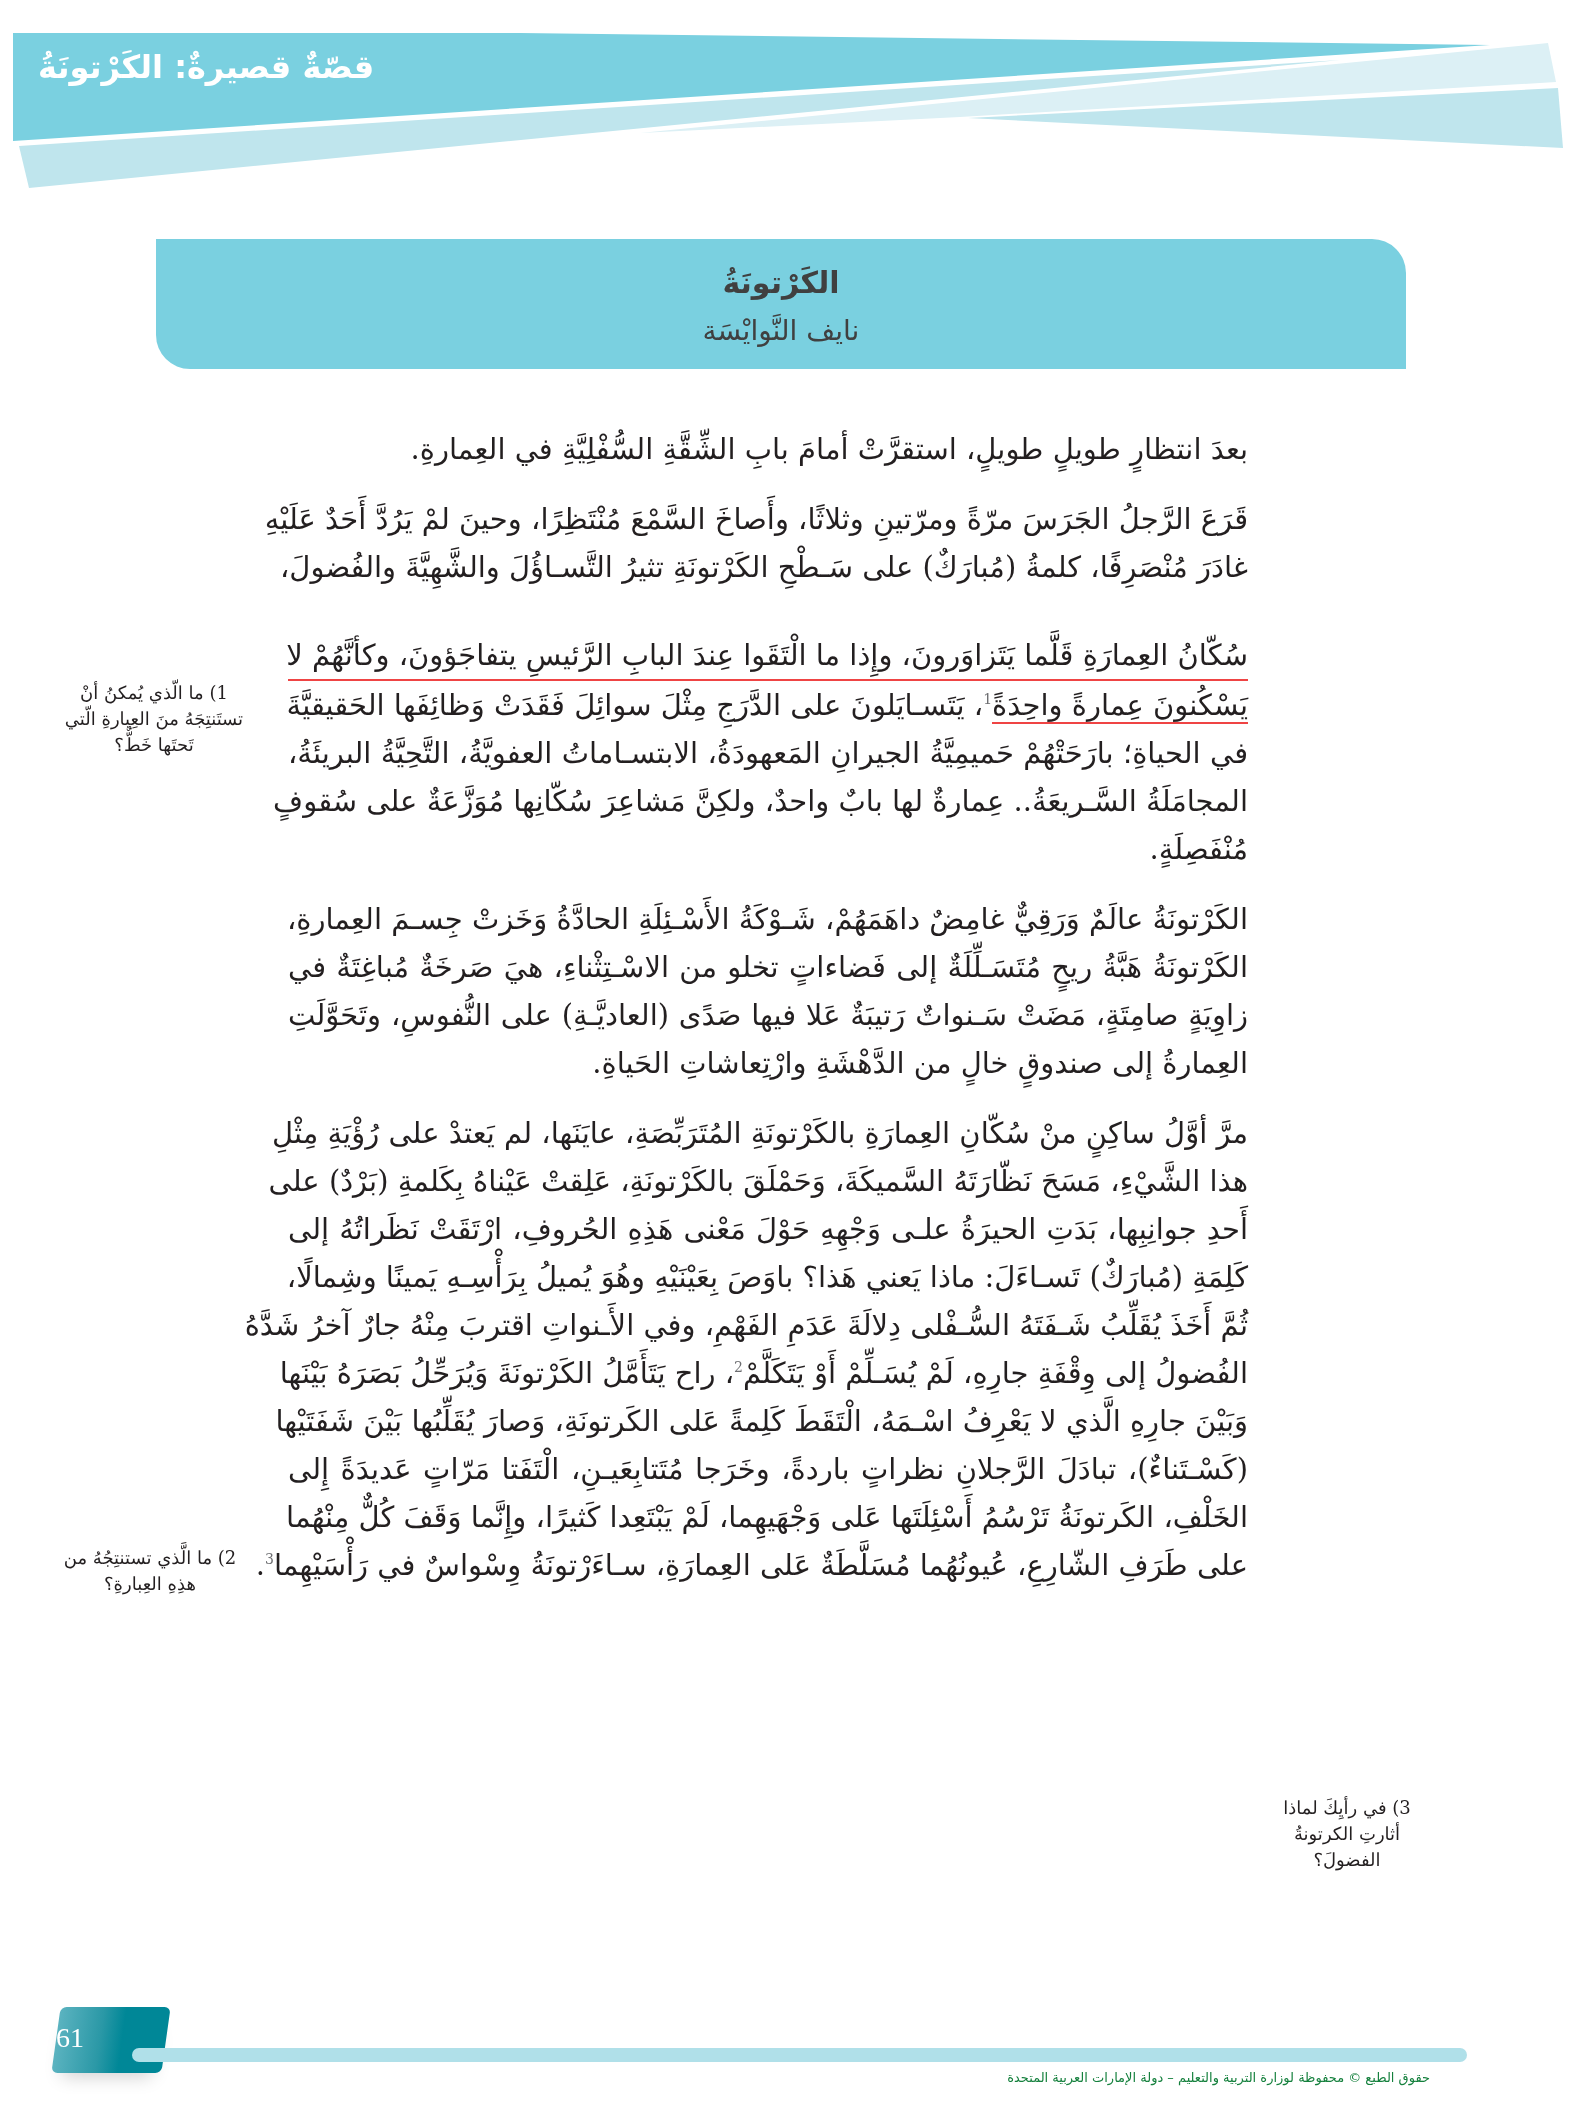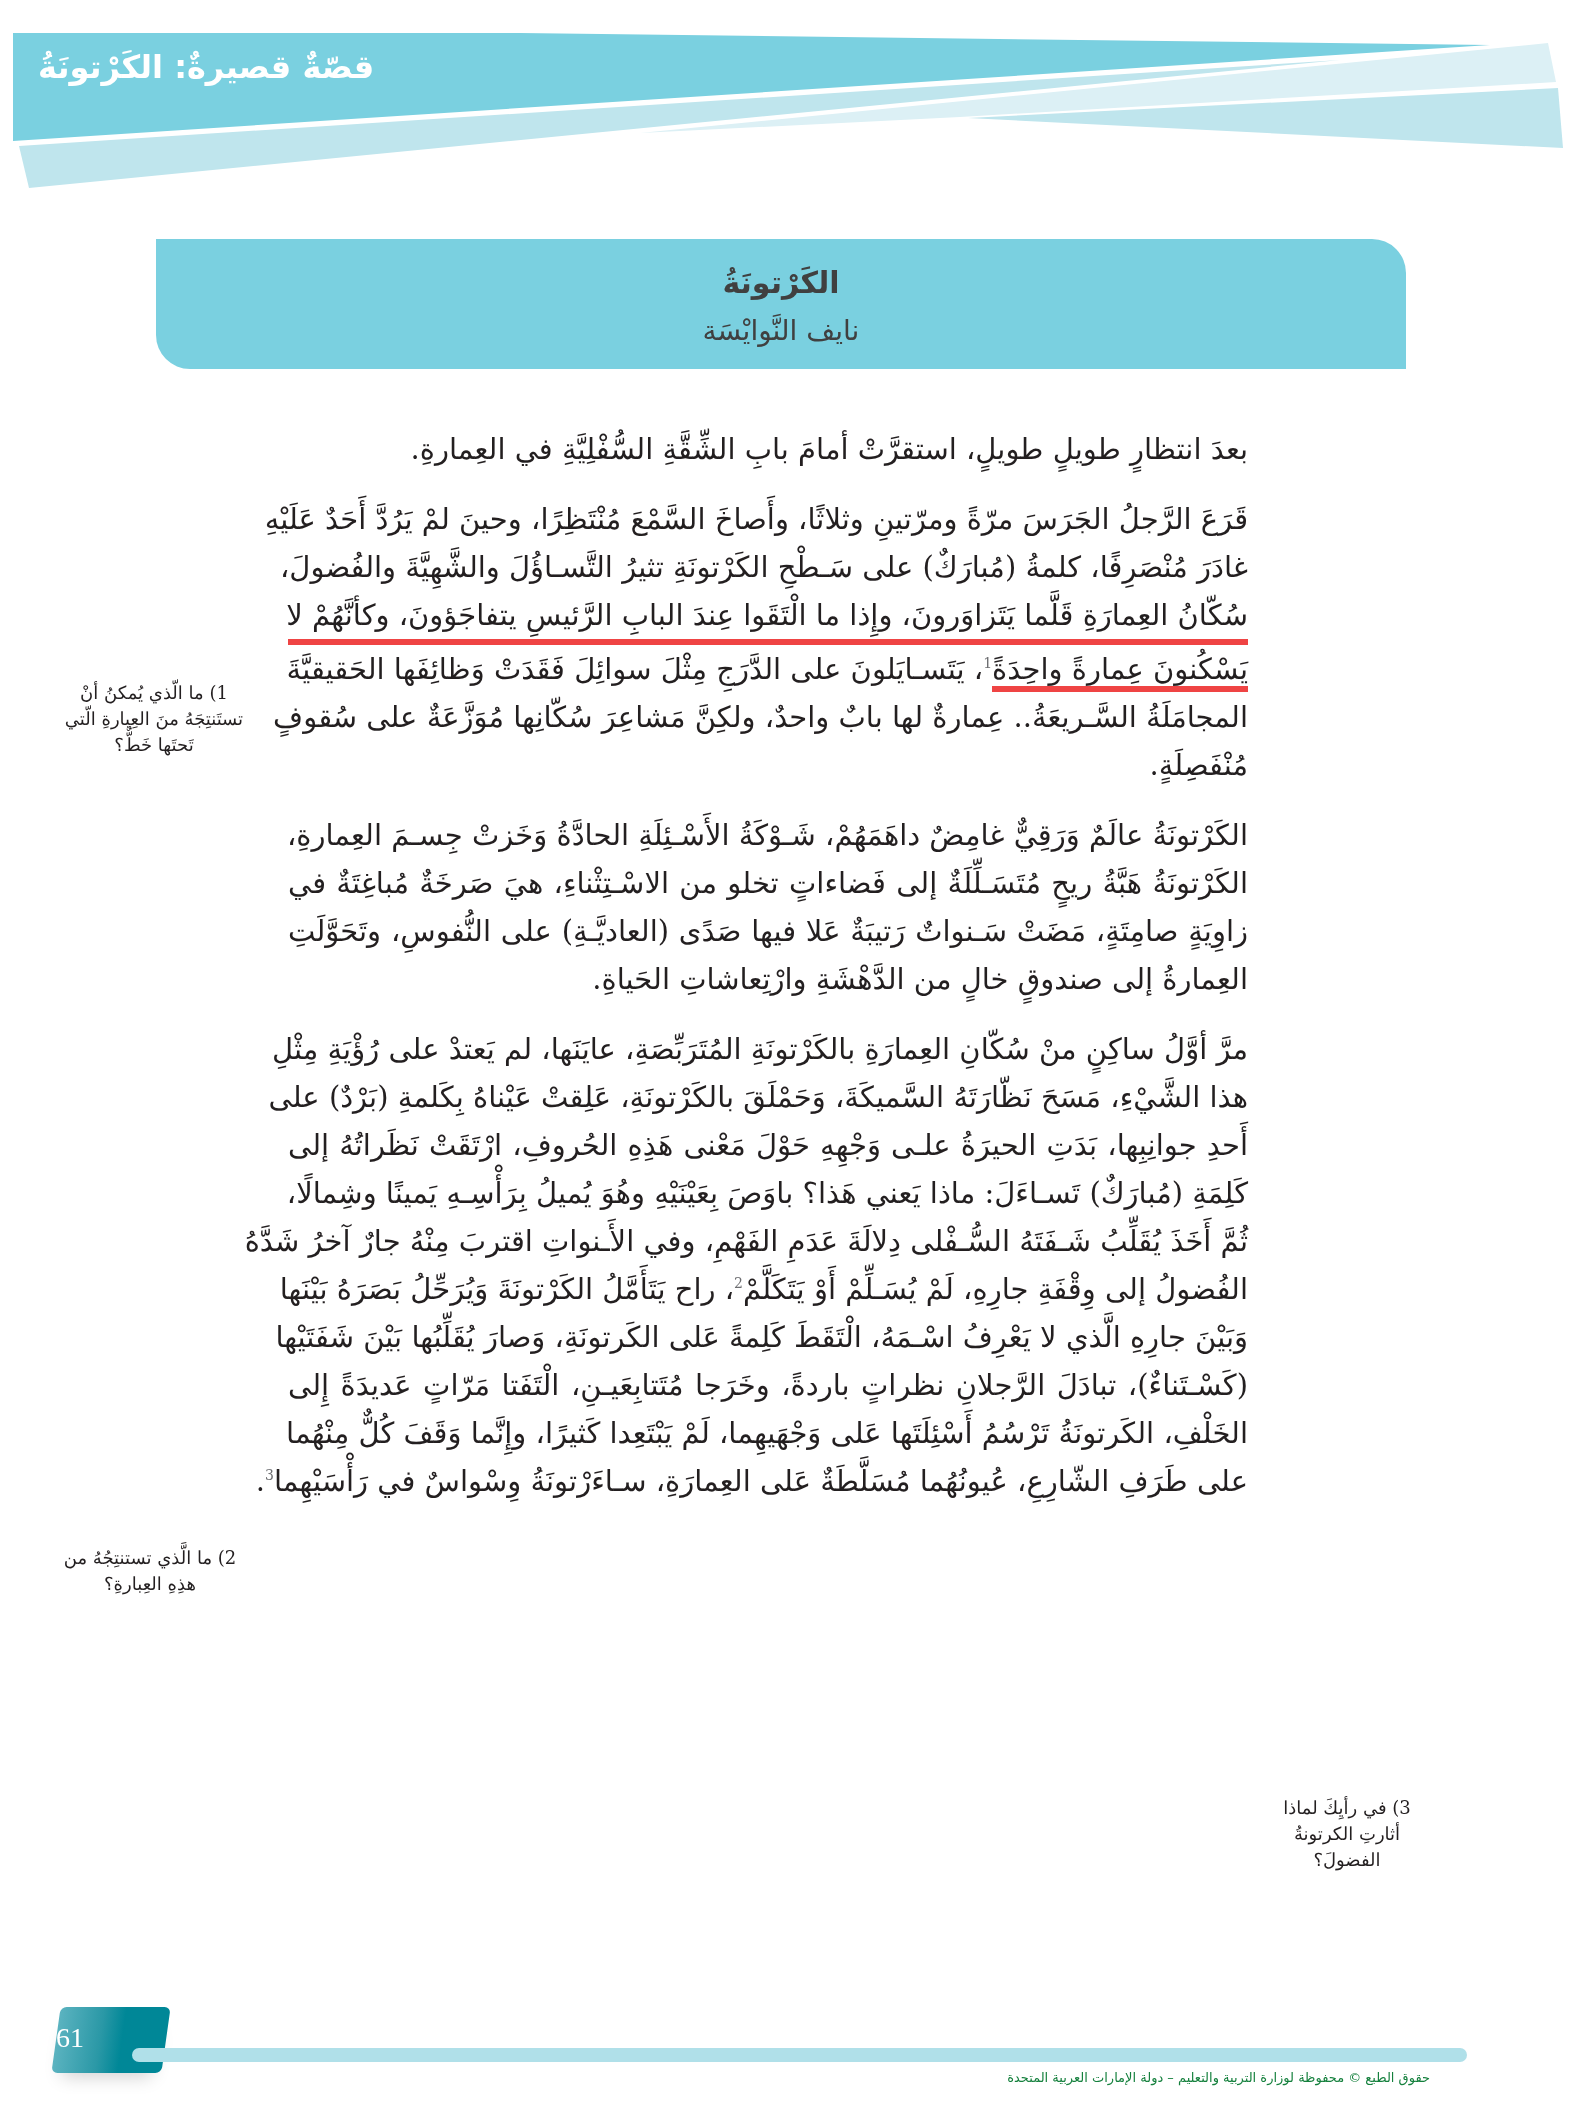--- a/index.html
+++ b/index.html
@@ -78,21 +78,22 @@
     text-align-last: right;
     font-family: "DejaVu Serif", "Liberation Serif", serif;
     font-size: 29px;
     line-height: 48px;
     color: #231f20;
   }
   .para { margin-bottom: 22px; }
   .para .line { display: block; white-space: nowrap; text-align-last: justify; }
   .para .line.last { text-align-last: right; }
   .underlined {
-    border-bottom: 6px solid #ef4444;
+    border-bottom: 2px solid #ef4444;
+    margin-top: 40px;
   }
   sup.fn {
     font-size: 14px;
     color: #6d6e71;
     vertical-align: super;
     line-height: 0;
   }
 
   
   .side-note {
@@ -173,20 +174,21 @@
 
   <p class="para">
     <span class="line last">بعدَ انتظارٍ طويلٍ طويلٍ، استقرَّتْ أمامَ بابِ الشِّقَّةِ السُّفْلِيَّةِ في العِمارةِ.</span>
   </p>
 
   <p class="para">
     <span class="line">قَرَعَ الرَّجلُ الجَرَسَ مرّةً ومرّتينِ وثلاثًا، وأَصاخَ السَّمْعَ مُنْتَظِرًا، وحينَ لمْ يَرُدَّ أَحَدٌ عَلَيْهِ</span>
     <span class="line">غادَرَ مُنْصَرِفًا، كلمةُ (مُبارَكٌ) على سَـطْحِ الكَرْتونَةِ تثيرُ التَّسـاؤُلَ والشَّهِيَّةَ والفُضولَ،</span>
     <span class="line underlined">سُكّانُ العِمارَةِ قَلَّما يَتَزاوَرونَ، وإِذا ما الْتَقَوا عِندَ البابِ الرَّئيسِ يتفاجَؤونَ، وكأنَّهُمْ لا</span>
     <span class="line"><span><span class="underlined">يَسْكُنونَ عِمارةً واحِدَةً</span><sup class="fn">1</sup><span>، يَتَسـايَلونَ على الدَّرَجِ مِثْلَ سوائِلَ فَقَدَتْ وَظائِفَها الحَقيقيَّةَ</span></span></span>
+    <span class="line">في الحياةِ؛ بارَحَتْهُمْ حَميمِيَّةُ الجيرانِ المَعهودَةُ، الابتسـاماتُ العفويَّةُ، التَّحِيَّةُ البريئَةُ،</span>
     <span class="line">المجامَلَةُ السَّـريعَةُ.. عِمارةٌ لها بابٌ واحدٌ، ولكِنَّ مَشاعِرَ سُكّانِها مُوَزَّعَةٌ على سُقوفٍ</span>
     <span class="line last">مُنْفَصِلَةٍ.</span>
   </p>
 
   <p class="para">
     <span class="line">الكَرْتونَةُ عالَمٌ وَرَقِيٌّ غامِضٌ داهَمَهُمْ، شَـوْكَةُ الأَسْـئِلَةِ الحادَّةُ وَخَزتْ جِسـمَ العِمارةِ،</span>
     <span class="line">الكَرْتونَةُ هَبَّةُ ريحٍ مُتَسَـلِّلَةٌ إلى فَضاءاتٍ تخلو من الاسْـتِثْناءِ، هيَ صَرخَةٌ مُباغِتَةٌ في</span>
     <span class="line">زاوِيَةٍ صامِتَةٍ، مَضَتْ سَـنواتٌ رَتيبَةٌ عَلا فيها صَدًى (العاديَّـةِ) على النُّفوسِ، وتَحَوَّلَتِ</span>
     <span class="line last">العِمارةُ إلى صندوقٍ خالٍ من الدَّهْشَةِ وارْتِعاشاتِ الحَياةِ.</span>
   </p>

